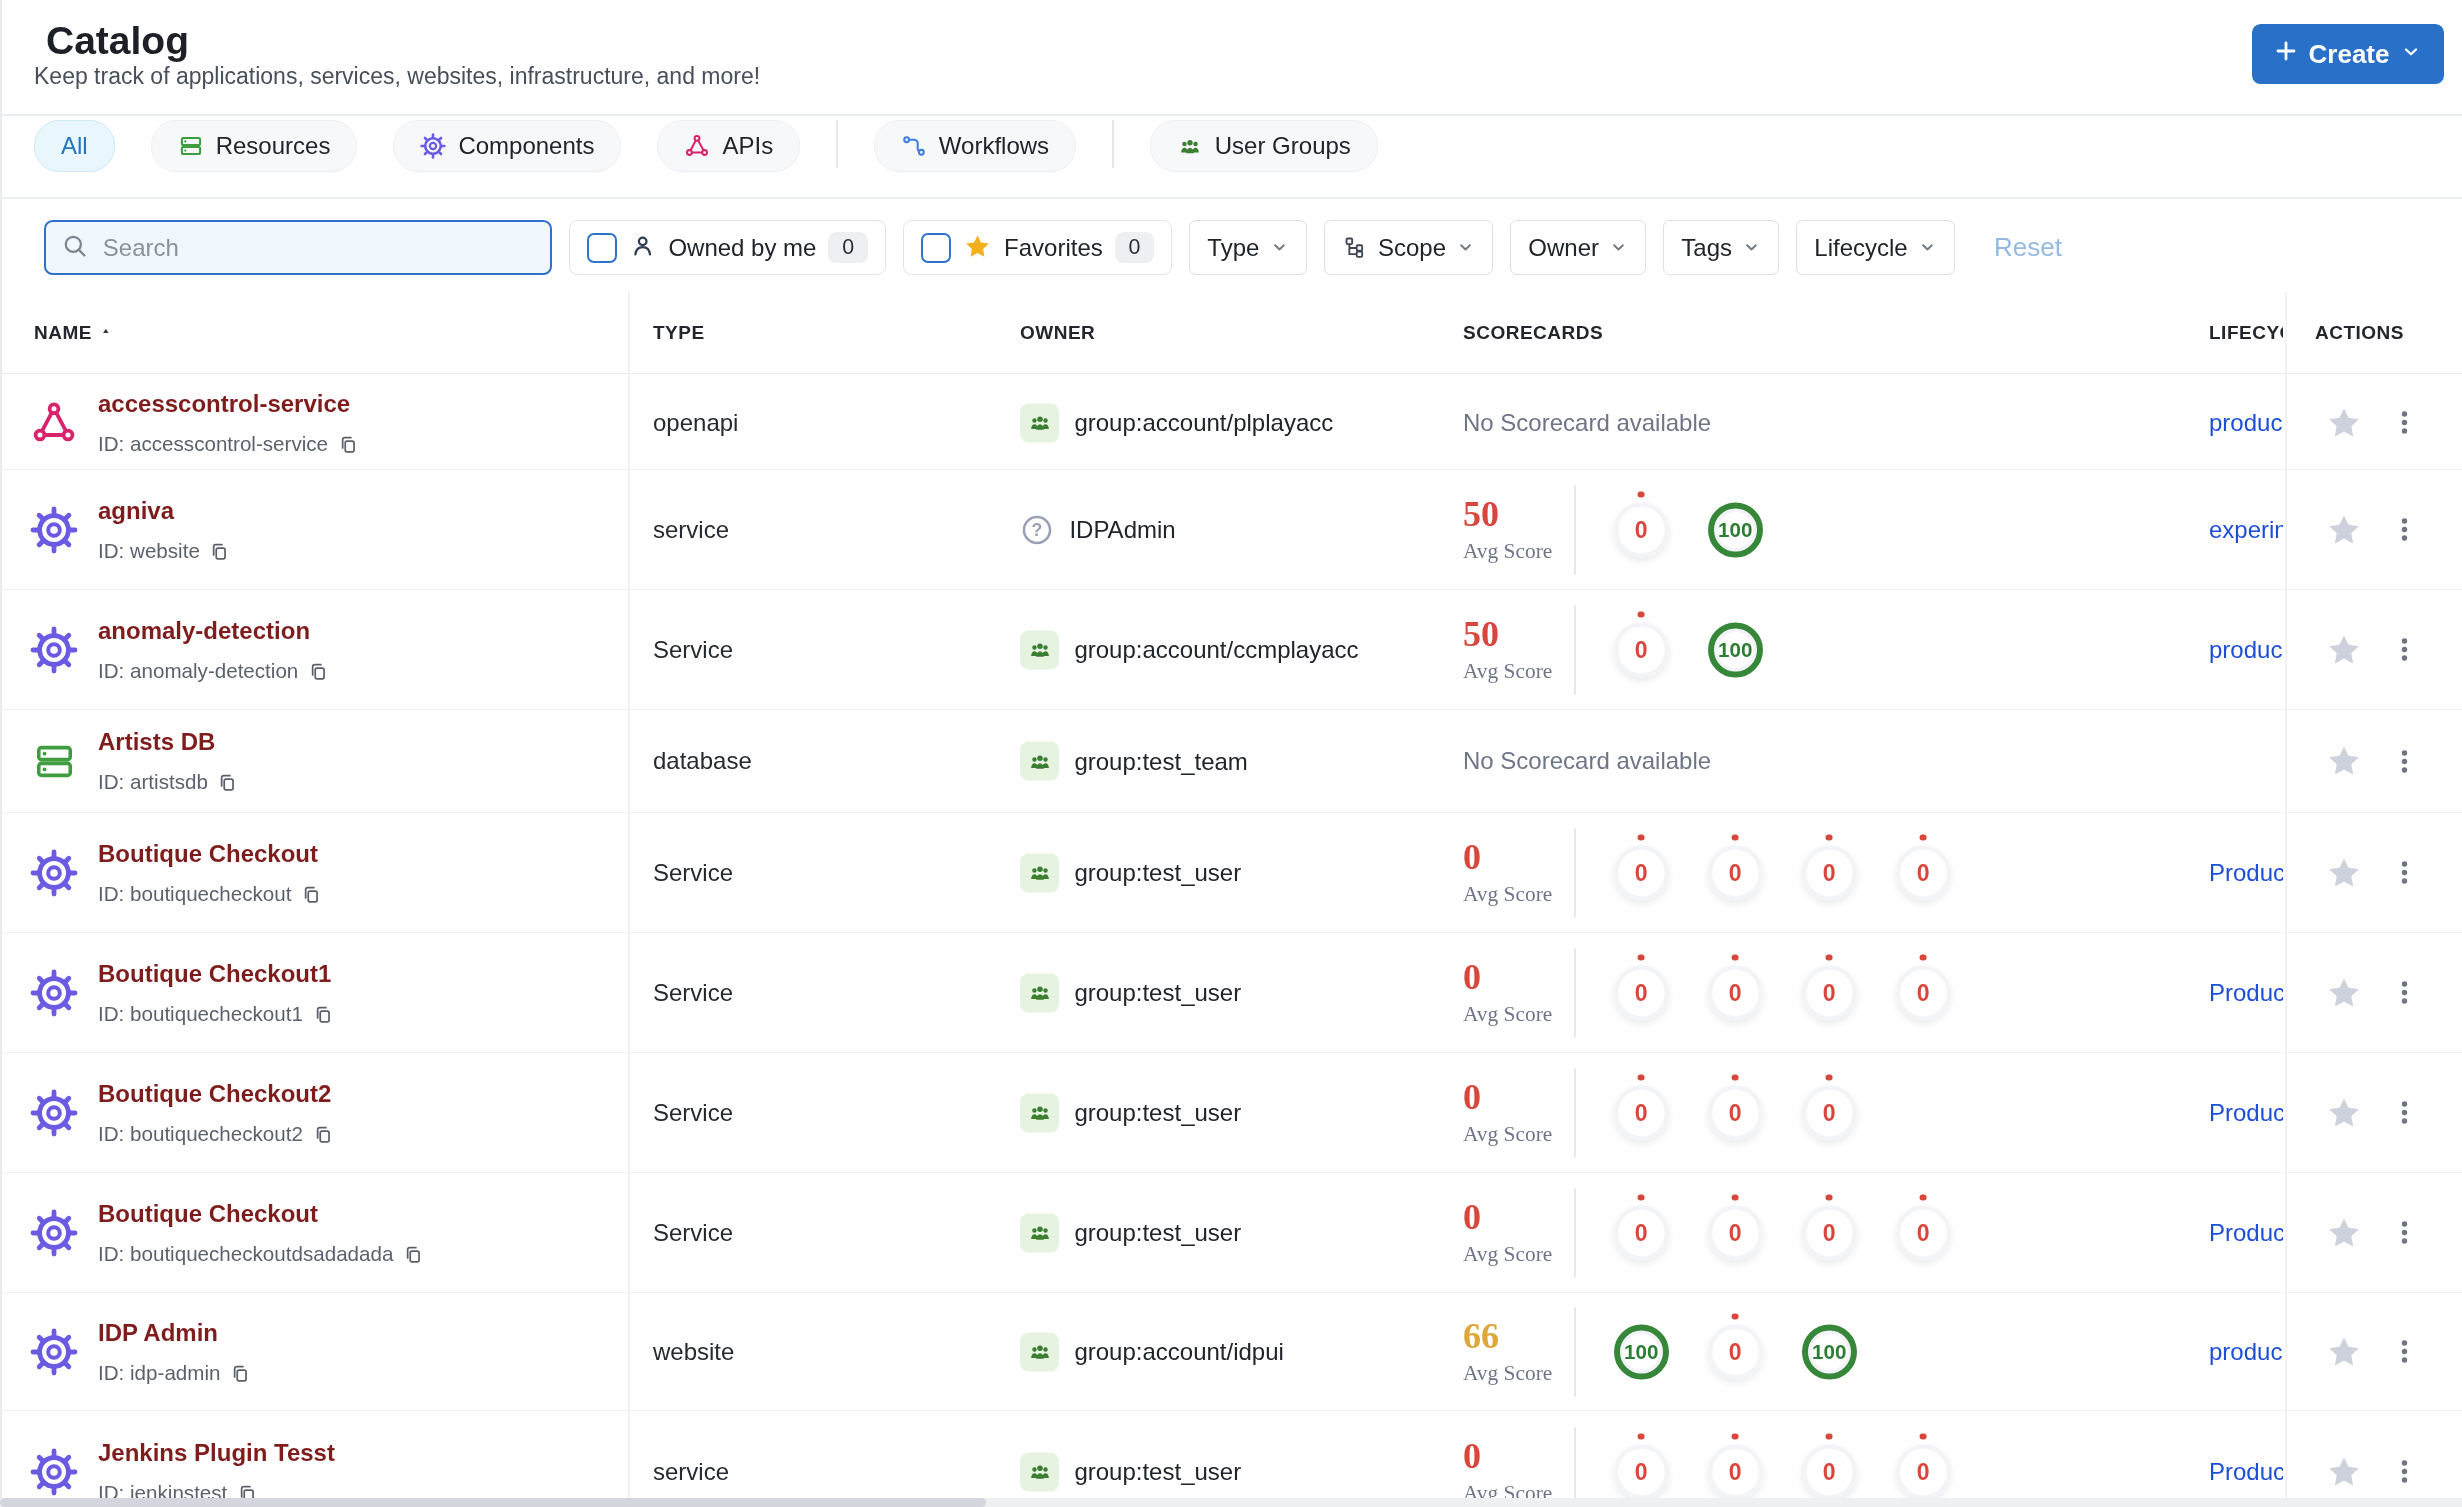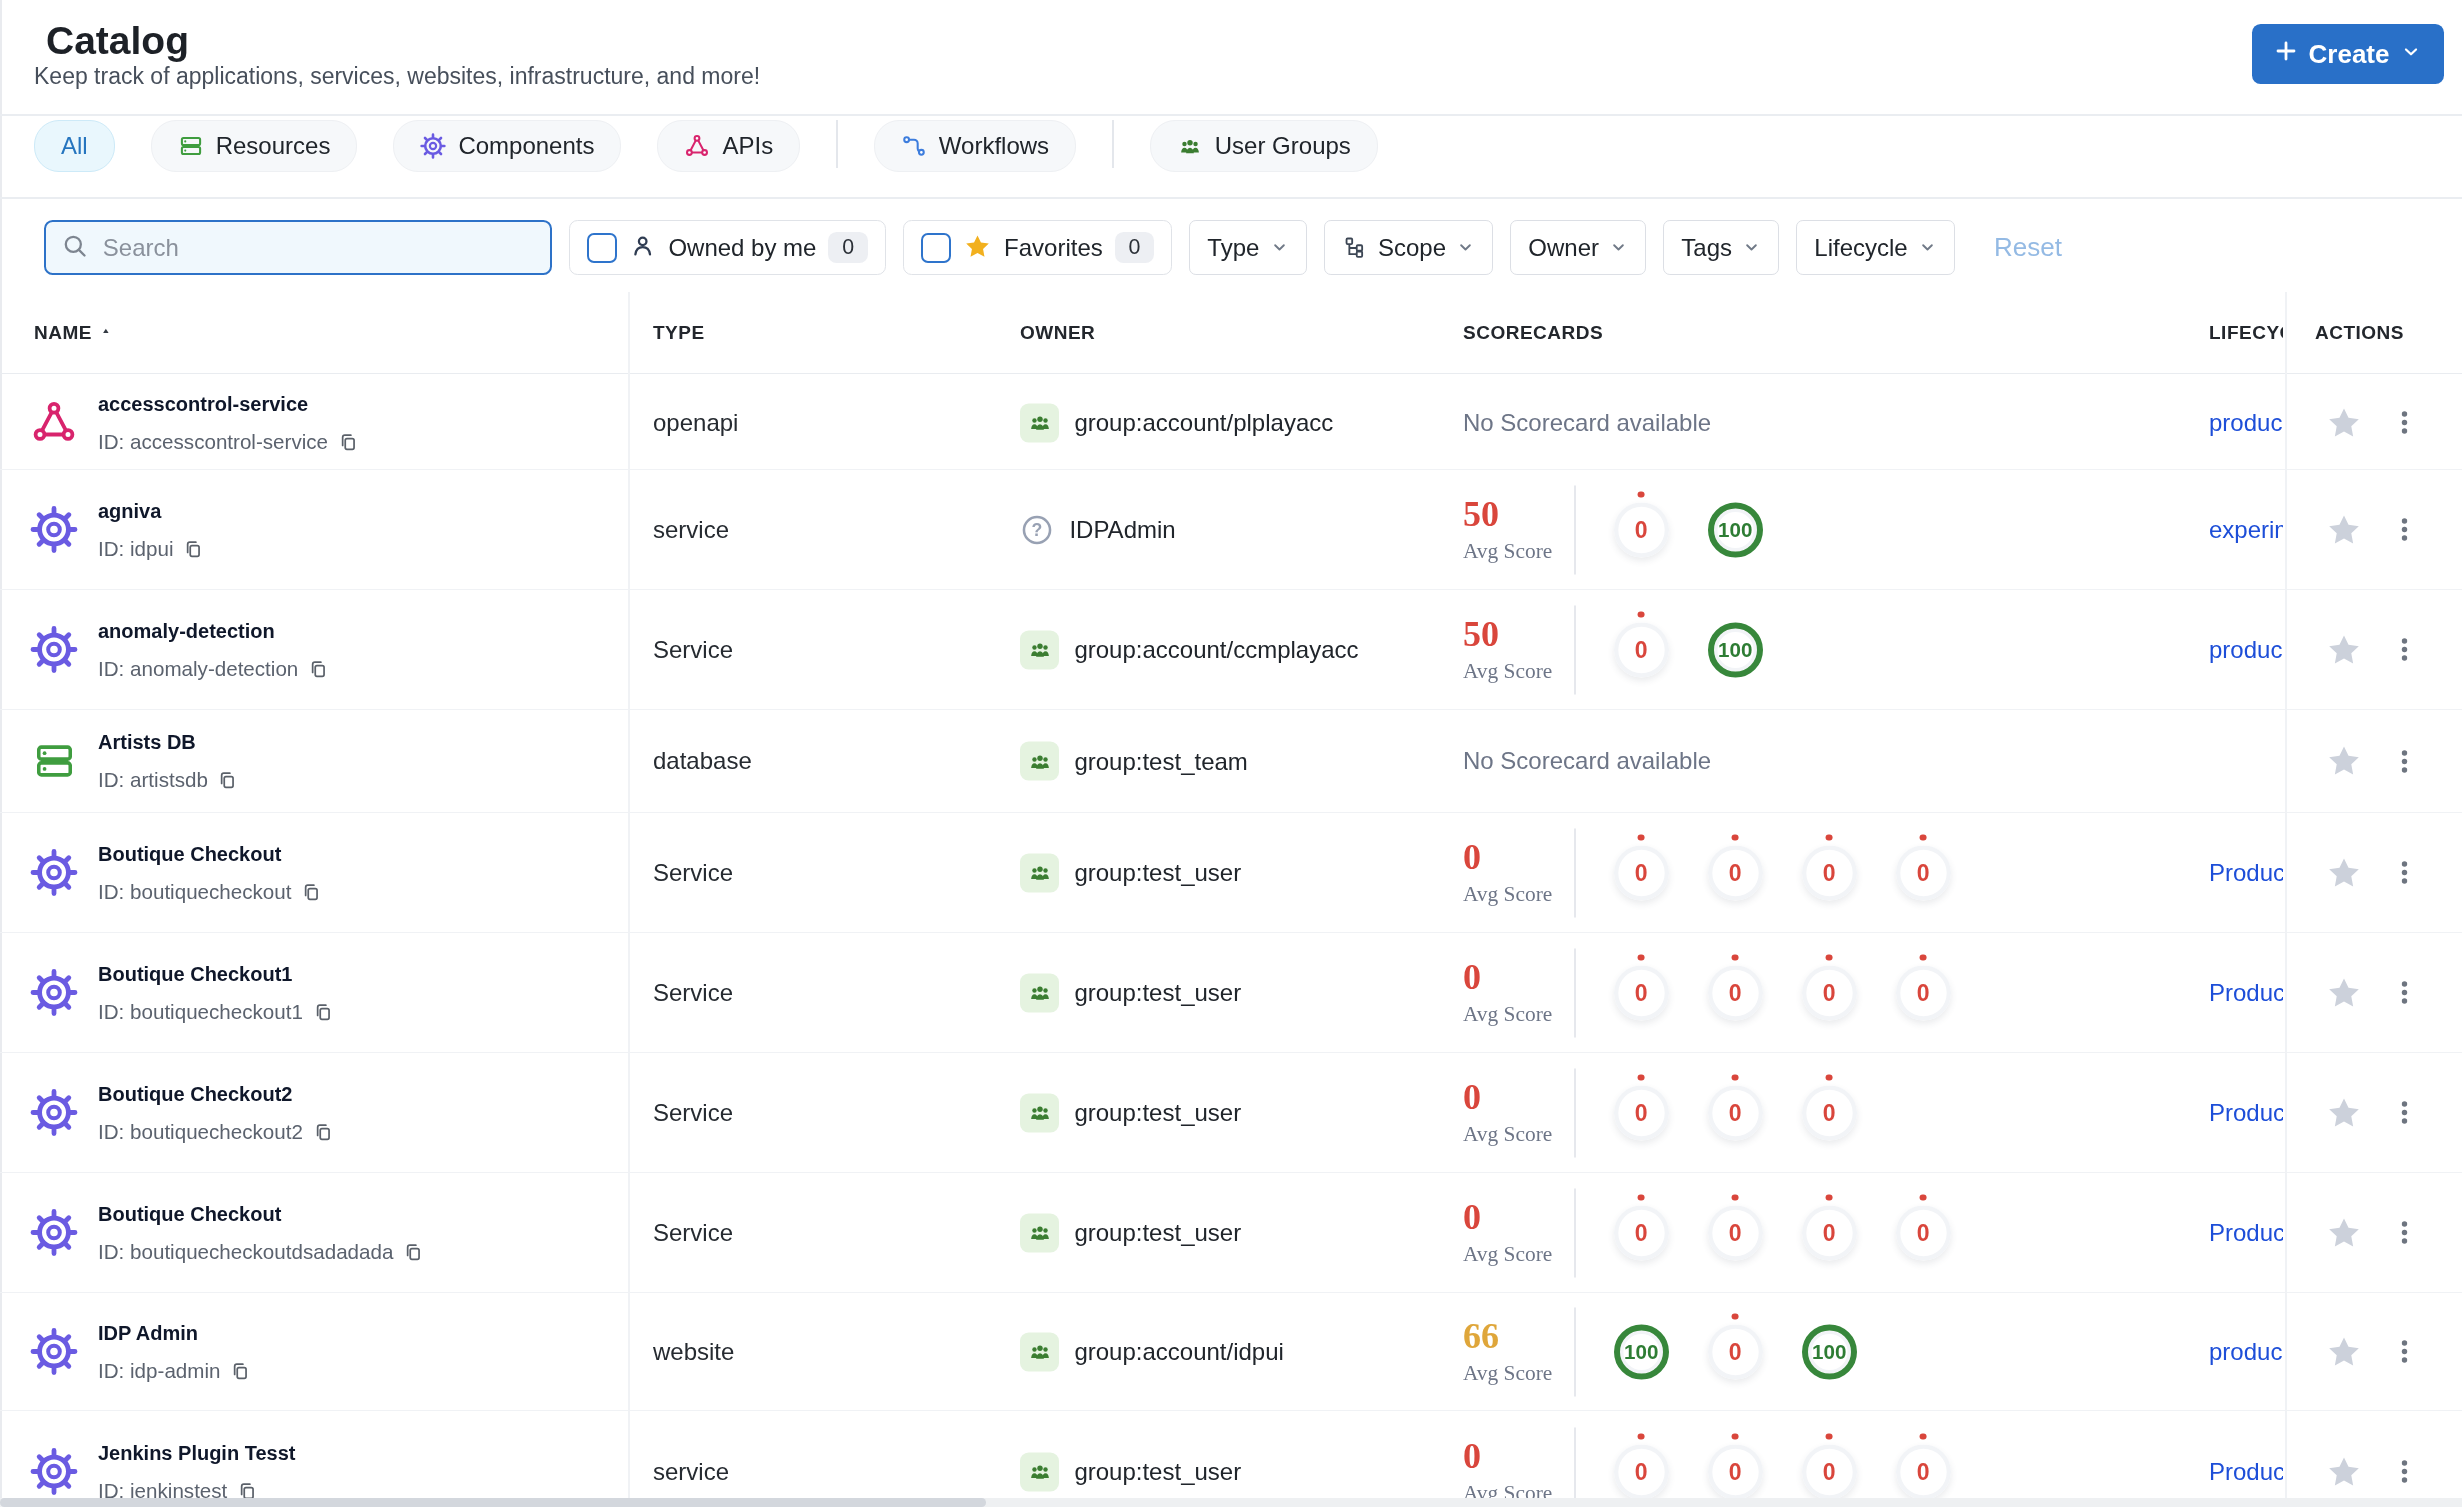--- a/index.html
+++ b/index.html
@@ -32,21 +32,21 @@
   .reset{margin-left:22px;font-size:26px;color:#94bae4;font-weight:500;cursor:pointer;}
   .thead{position:absolute;top:292px;left:0;width:100%;height:82px;border-bottom:1.7px solid #e9ecf0;box-sizing:border-box;}
   .th{position:absolute;top:50%;transform:translateY(-50%);font-size:19px;font-weight:700;letter-spacing:0.5px;
       color:#23272d;white-space:nowrap;display:flex;align-items:center;gap:6.9px;}
   .th-clip{overflow:hidden;}
   .tbody{position:absolute;top:376px;left:0;width:100%;}
   .trow{position:relative;border-bottom:1.7px solid #f0f2f5;box-sizing:border-box;}
   .cell{position:absolute;top:50%;transform:translateY(-50%);}
   .name-cell{left:29px;display:flex;align-items:center;gap:19px;}
   .entity-icon{width:50px;display:flex;justify-content:center;flex:none;}
-  .entity-name{font-size:20px;font-weight:700;color:#0f172a;text-decoration:none;cursor:pointer;text-align:right;}
+  .entity-name{font-size:24px;font-weight:700;color:#7f1d1d;text-decoration:none;cursor:pointer;text-align:right;}
   .entity-id{margin-top:14px;font-size:20.6px;color:#5b626e;display:flex;align-items:flex-end;gap:8.6px;}
   .copy{cursor:pointer;display:flex;}
   .type-cell{left:653px;font-size:24px;color:#262b31;}
   .owner-cell{left:1020px;display:flex;align-items:center;gap:15.4px;}
   .owner-chip{width:39px;height:39px;border-radius:8.6px;background:#e5f3e0;display:flex;align-items:center;justify-content:center;flex:none;}
   .owner-label{font-size:24px;color:#20252b;}
   .score-cell{left:1463px;display:flex;align-items:center;}
   .noscore{font-size:24px;color:#6d7587;}
   .avg{width:111px;flex:none;font-family:Liberation Serif, serif;}
   .avg-num{font-size:36px;font-weight:700;line-height:1;}
@@ -301,21 +301,21 @@
       <span class="entity-icon">
             <svg width="48" height="48" viewBox="0 0 24 24" fill="none">
               <circle cx="12" cy="12" r="7.2" stroke="#6a5be2" stroke-width="2.4"></circle>
     <circle cx="12" cy="12" r="2.9" stroke="#6a5be2" stroke-width="2"></circle>
     <path d="M19.6 12h2.9M17.4 17.4l2 2M12 19.6v2.9M6.6 17.4l-2 2M4.4 12H1.5M6.6 6.6l-2-2M12 4.4V1.5M17.4 6.6l2-2" stroke="#6a5be2" stroke-width="2.4" stroke-linecap="round"></path>
             </svg>
           </span>
       <div>
         <a class="entity-name">agniva</a>
         <div class="entity-id">
-          <span>ID: idpui</span>
+          <span>ID: website</span>
           <span class="copy">
                 <svg width="23" height="23" viewBox="0 0 24 24" fill="none">
                   <rect x="8.6" y="8.4" width="9.2" height="11.2" rx="1.8" stroke="#5a6069" stroke-width="1.8"></rect>
     <path d="M5.9 15.6V7.2a2.3 2.3 0 0 1 2.3-2.3h6.3" stroke="#5a6069" stroke-width="1.8" stroke-linecap="round"></path>
                 </svg>
               </span>
         </div>
       </div>
     </div>
     <div class="cell type-cell">service</div>

